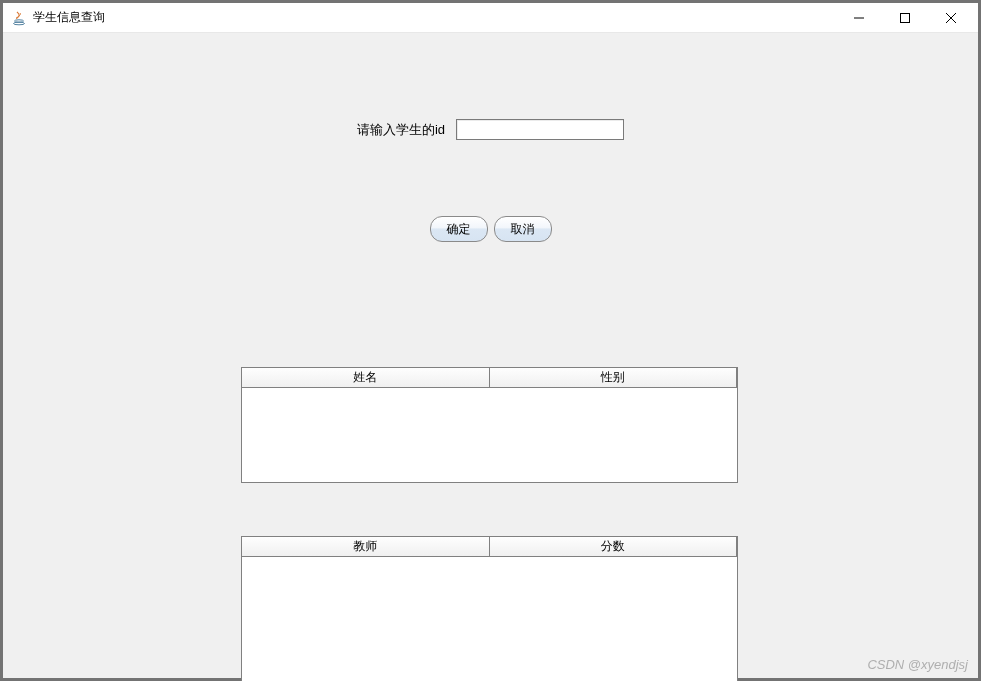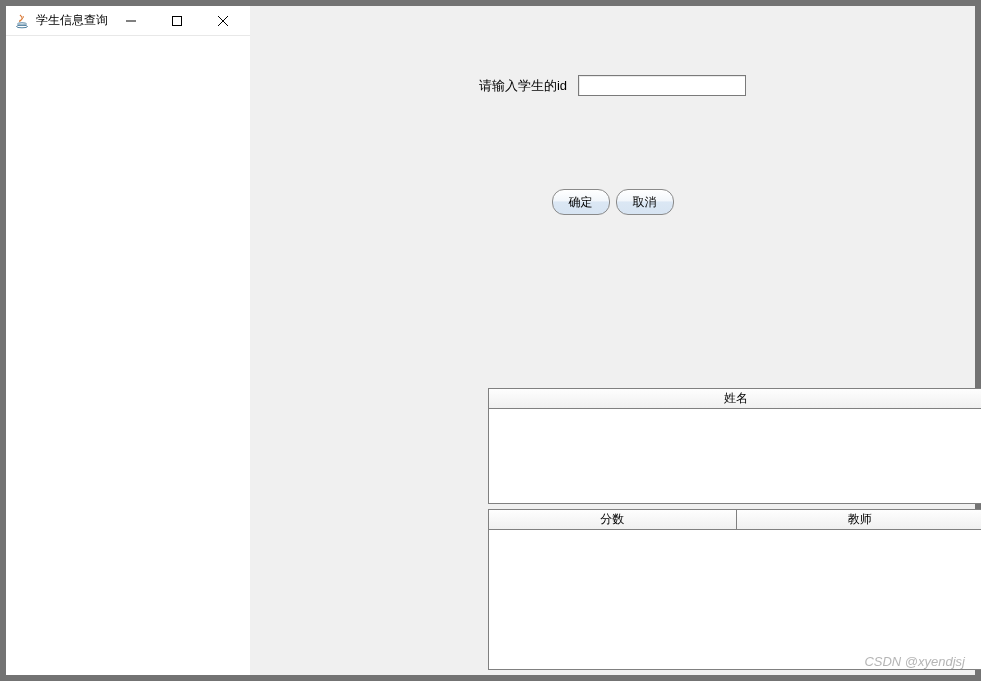--- a/index.html
+++ b/index.html
@@ -12,23 +12,24 @@
       font-size: 12px;
       background: #ffffff;
       width: 981px;
       height: 681px;
       overflow: hidden;
       position: relative;
     }
     .window {
       width: 100%;
       height: 100%;
-      border: 6px solid #737373;
-      background: #ffffff;
-      display: flex;
+      border: 3px solid #737373;
+      background: #ffffff;
+      display: flex;
+      flex-direction: column;
     }
     .titlebar {
       height: 30px;
       background: #ffffff;
       border-bottom: 1px solid #e8e8e8;
       display: flex;
       align-items: center;
       padding: 0 4px;
     }
     .titlebar-icon {
@@ -62,21 +63,21 @@
       width: 10px;
       height: 10px;
     }
     .content {
       flex: 1;
       background: #f0f0f0;
       position: relative;
     }
     .input-row {
       position: absolute;
-      top: 69px;
+      top: 86px;
       left: 0;
       width: 100%;
       display: flex;
       justify-content: center;
       align-items: center;
       gap: 11px;
     }
     .input-label {
       font-size: 13px;
       color: #000;
@@ -114,21 +115,20 @@
     .table-container {
       position: absolute;
       left: 238px;
       width: 497px;
       border: 1px solid #808080;
       background: #ffffff;
     }
     .table1 {
       top: 334px;
       height: 116px;
-      margin-top: 48px;
     }
     .table2 {
       top: 503px;
       height: 161px;
     }
     .table-header {
       display: flex;
       height: 20px;
       background: #f0f0f0;
     }
@@ -203,27 +203,28 @@
     </div>
 
     <div class="button-row">
       <button class="swing-button">确定</button>
       <button class="swing-button">取消</button>
     </div>
 
     <div class="table-container table1">
       <div class="table-header">
         <div class="th">姓名</div>
+        <div class="th">性别</div>
       </div>
       <div class="table-body"></div>
     </div>
 
     <div class="table-container table2">
       <div class="table-header">
+        <div class="th">教师</div>
         <div class="th">分数</div>
-        <div class="th">教师</div>
       </div>
       <div class="table-body"></div>
     </div>
 
     <div class="watermark">CSDN @xyendjsj</div>
   </div>
 </div>
 
 </body></html>

